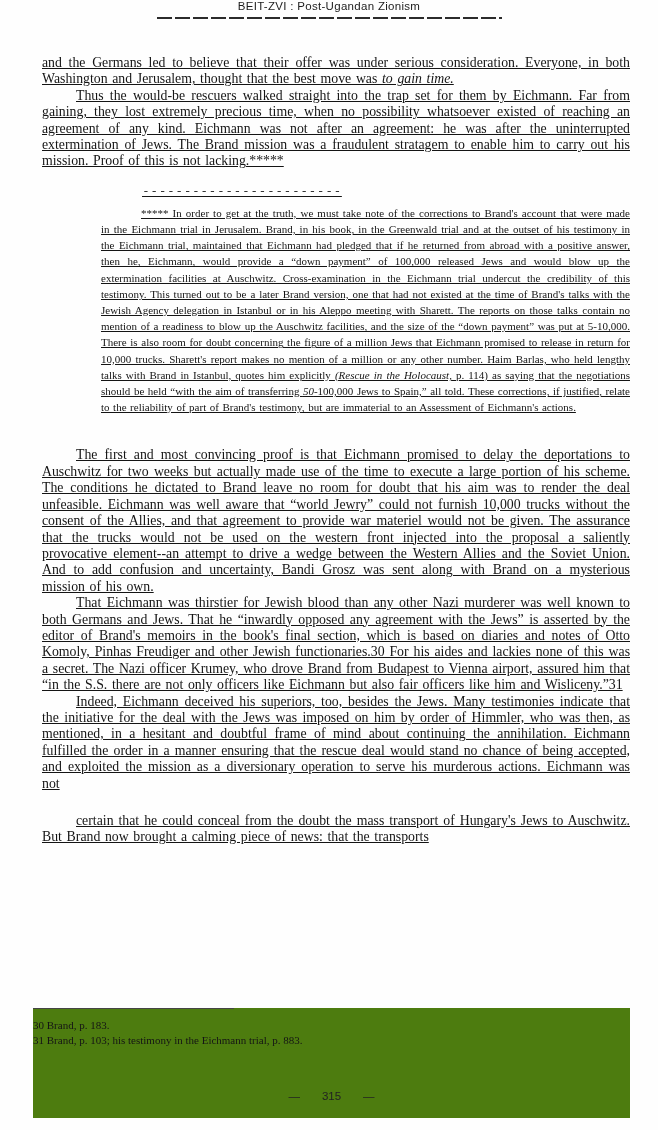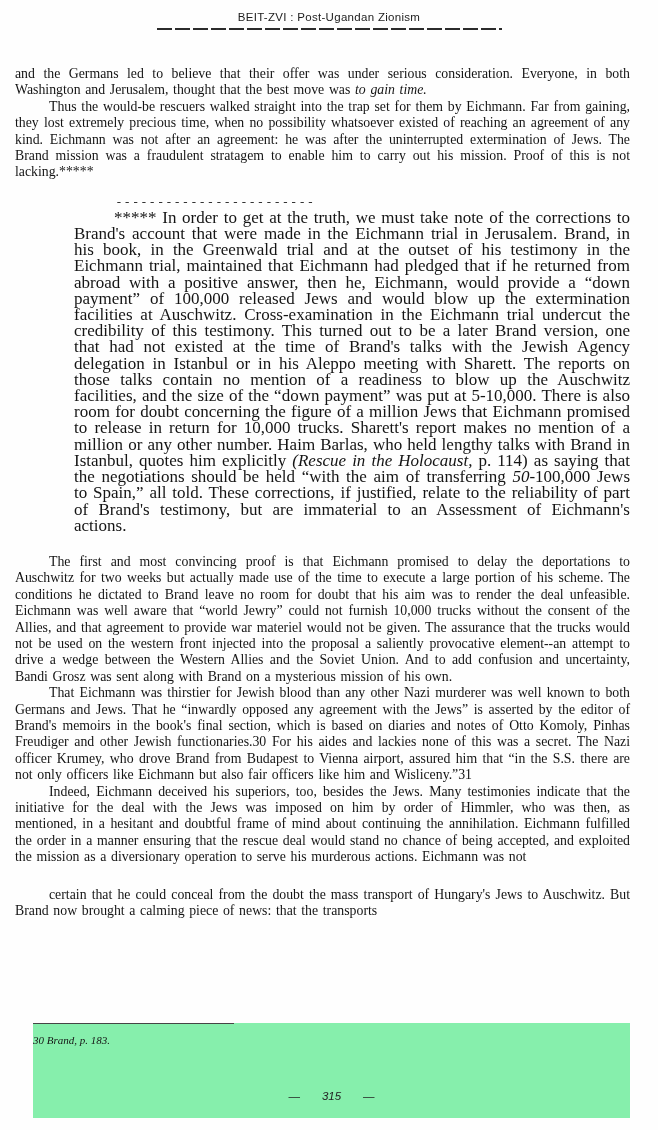--- a/index.html
+++ b/index.html
@@ -7,35 +7,35 @@
     position: relative;
     width: 658px;
     height: 1130px;
     background: #fefefe;
     color: #141414;
     font-family: "Liberation Serif", serif;
     overflow: hidden;
     box-sizing: border-box;
   }
   
-  .header { text-align: center; padding-top: 11px; }
+  .header { text-align: center; padding-top: 0; }
   .header-title {
     font-family: "Liberation Sans", sans-serif;
     font-size: 11.5px;
     letter-spacing: 0.3px;
     color: #1c1c1c;
   }
   .header-rule {
     width: 345px;
     height: 2px;
     margin: 5px auto 0 auto;
     background: repeating-linear-gradient(90deg, #2b2b2b 0 15px, transparent 15px 18px);
   }
   
-  .content { padding: 36px 28px 0 15px; }
+  .content { padding: 36px 28px 0 42px; text-decoration: underline; }
   .body-p {
     margin: 0;
     font-size: 13.8px;
     line-height: 16.4px;
     text-align: justify;
     word-spacing: 1.2px;
   }
   .body-p i, .note-p i { font-style: italic; }
   .indent { text-indent: 34px; }
   .para-gap { margin-top: 21px; }
@@ -43,36 +43,35 @@
   .note { margin: 15px 0 0 59px; }
   .note-sep {
     margin-left: 41px;
     font-size: 13px;
     line-height: 11px;
     letter-spacing: 0.5px;
     color: #333;
     font-family: "DejaVu Sans Mono", monospace;
   }
   .note-p {
-    margin: 3px 0 0 0;
-    font-size: 17px;
+    margin: 9px 0 0 0;
+    font-size: 11px;
     line-height: 16.2px;
     text-align: justify;
     text-indent: 40px;
     word-spacing: 0.8px;
   }
-  .after-note { margin-top: 20px; }
+  .after-note { margin-top: 32px; }
   
   .footer {
     position: absolute;
     left: 33px;
     right: 28px;
     bottom: 12px;
-    background: #86efac;
-    font-style: italic;
+    background: #4d7c0f;
   }
   .foot-rule { width: 201px; height: 1px; background: #454545; margin-bottom: 9px; }
   .footnote { font-size: 11px; line-height: 15px; color: #151515; }
   .pageno {
     margin-top: 26px;
     text-align: center;
     font-family: "Liberation Sans", sans-serif;
     font-size: 11.5px;
     color: #222;
   }
@@ -105,16 +104,17 @@
 
     <p class="body-p indent">Indeed, Eichmann deceived his superiors, too, besides the Jews. Many testimonies indicate that the initiative for the deal with the Jews was imposed on him by order of Himmler, who was then, as mentioned, in a hesitant and doubtful frame of mind about continuing the annihilation. Eichmann fulfilled the order in a manner ensuring that the rescue deal would stand no chance of being accepted, and exploited the mission as a diversionary operation to serve his murderous actions. Eichmann was not</p>
 
     <p class="body-p indent para-gap">certain that he could conceal from the doubt the mass transport of Hungary's Jews to Auschwitz. But Brand now brought a calming piece of news: that the transports</p>
 
   </div>
 
   <div class="footer">
     <div class="foot-rule"></div>
     <div class="footnote">30 Brand, p. 183.</div>
+    <div class="footnote">31 Brand, p. 103; his testimony in the Eichmann trial, p. 883.</div>
     <div class="pageno"><span>—</span><span class="num">315</span><span>—</span></div>
   </div>
 
 </div>
 
 </body></html>

